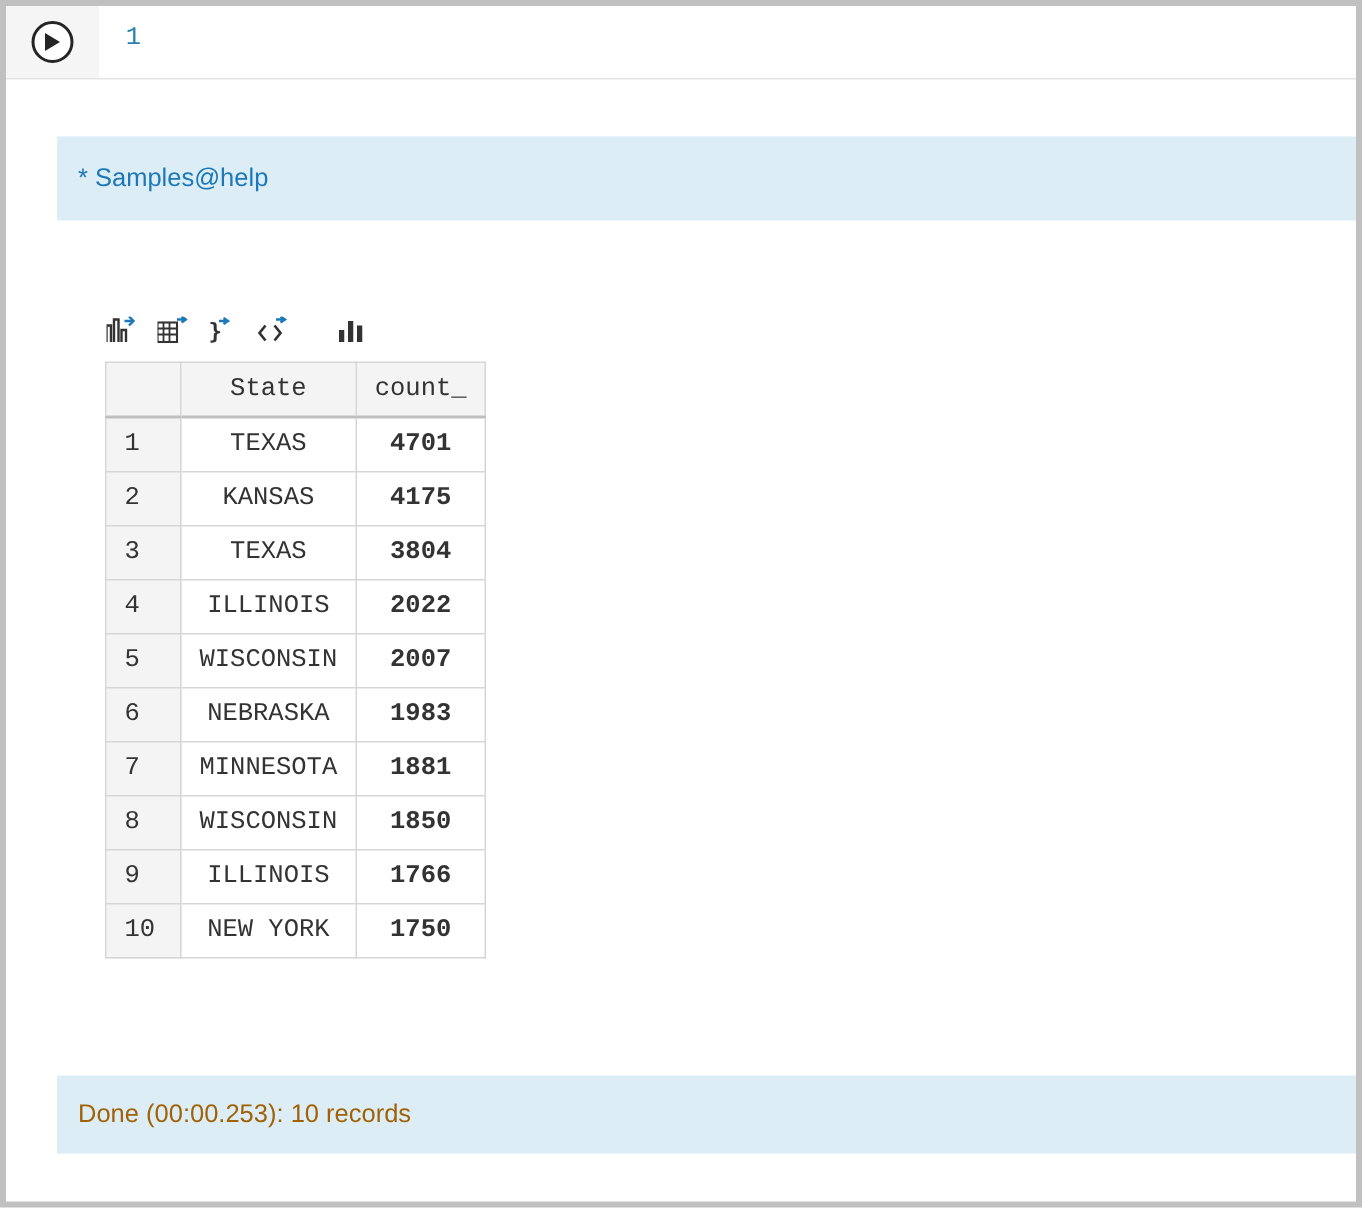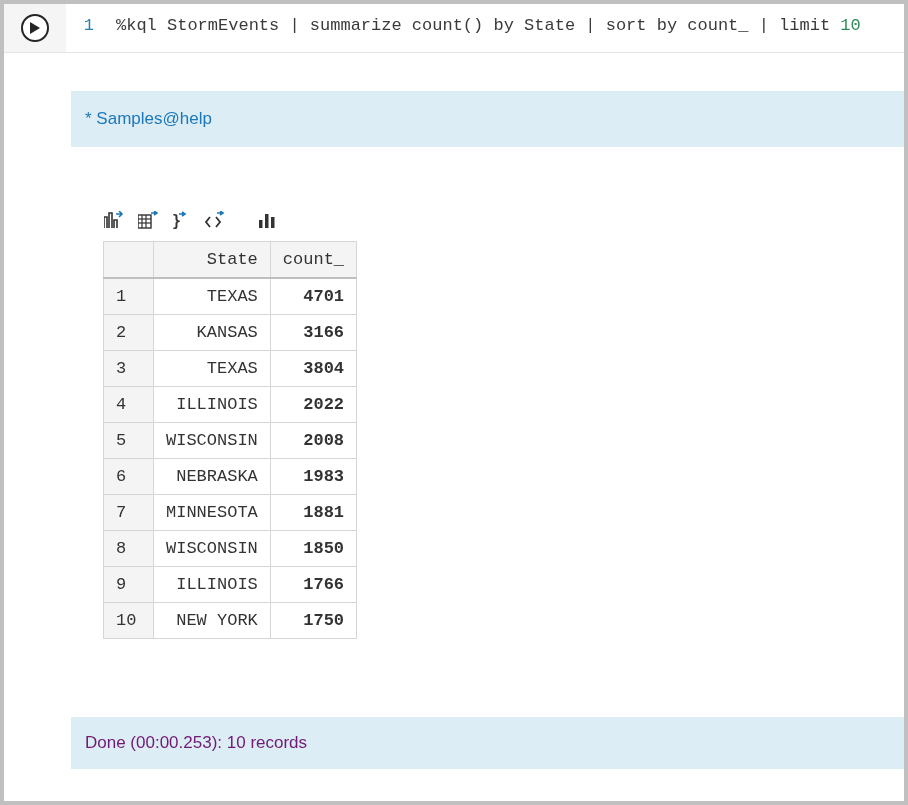--- a/index.html
+++ b/index.html
@@ -55,21 +55,20 @@
       width: 50px;
       text-align: right;
       color: #2a7fb0;
       padding-right: 22px;
     }
     .code-text { color: #3a3a3a; }
     .code-text .magic { color: #3a3a3a; }
     .code-text .num { color: #2e8b57; }
     .output-area {
       padding: 4px 0 0 34px;
-      margin-left: 33px;
     }
     .info-bar {
       background: #dcedf5;
       color: #1c78b8;
       font-size: 17px;
       padding: 18px 14px;
       margin-top: 34px;
     }
     .toolbar {
       margin-top: 62px;
@@ -91,62 +90,61 @@
       margin-top: 10px;
       margin-left: 32px;
       border-collapse: collapse;
       font-family: Consolas, "Courier New", monospace;
       font-size: 17px;
       color: #333;
     }
     .results-table th, .results-table td {
       border: 1px solid #d6d6d6;
       padding: 8px 12px;
-      text-align: right;
+      text-align: center;
       min-width: 50px;
     }
     .results-table thead th {
       background: #f4f4f4;
       font-weight: 400;
       border-bottom: 2px solid #bfbfbf;
     }
     .results-table thead th:first-child {
       background: #f4f4f4;
       width: 44px;
     }
     .results-table tbody td:first-child {
       background: #f4f4f4;
       text-align: left;
     }
     .results-table tbody td:nth-child(2) { min-width: 110px; }
     .results-table tbody td:nth-child(3) { min-width: 70px; font-weight: bold; }
     .status-bar {
       background: #dcedf5;
-      color: #701a75;
+      color: #a16207;
       font-size: 17px;
       padding: 16px 14px;
       margin-top: 78px;
     }
   </style>
 </head>
 <body>
 
 <div class="notebook">
 
   <div class="code-cell">
     <div class="run-gutter">
       <div class="run-btn">
         <svg width="10" height="12" viewBox="0 0 10 12">
             <polygon points="0,0 10,6 0,12" fill="#252525"></polygon>
           </svg>
       </div>
     </div>
     <div class="code-area">
       <span class="line-no">1</span>
-      <span class="code-text"><span class="magic">%kql</span><span> StormEvents | summarize count() by State | sort by count_ | limit </span><span class="num">10</span></span>
     </div>
   </div>
 
   <div class="output-area">
     <div class="info-bar">* Samples@help</div>
 
     <div class="toolbar">
       <span class="tbtn">
         <svg width="20" height="18" viewBox="0 0 20 18">
             <path d="M0 17 L0 6 L3 6 L3 17 M5 17 L5 2 L8 2 L8 17 M10 17 L10 9 L13 9 L13 17" fill="none" stroke="#333" stroke-width="1.6"></path>
@@ -195,36 +193,36 @@
       </thead>
       <tbody id="results-body">
           <tr>
             <td>1</td>
             <td>TEXAS</td>
             <td>4701</td>
           </tr>
           <tr>
             <td>2</td>
             <td>KANSAS</td>
-            <td>3166</td>
+            <td>4175</td>
           </tr>
           <tr>
             <td>3</td>
             <td>TEXAS</td>
             <td>3804</td>
           </tr>
           <tr>
             <td>4</td>
             <td>ILLINOIS</td>
             <td>2022</td>
           </tr>
           <tr>
             <td>5</td>
             <td>WISCONSIN</td>
-            <td>2008</td>
+            <td>2007</td>
           </tr>
           <tr>
             <td>6</td>
             <td>NEBRASKA</td>
             <td>1983</td>
           </tr>
           <tr>
             <td>7</td>
             <td>MINNESOTA</td>
             <td>1881</td>

